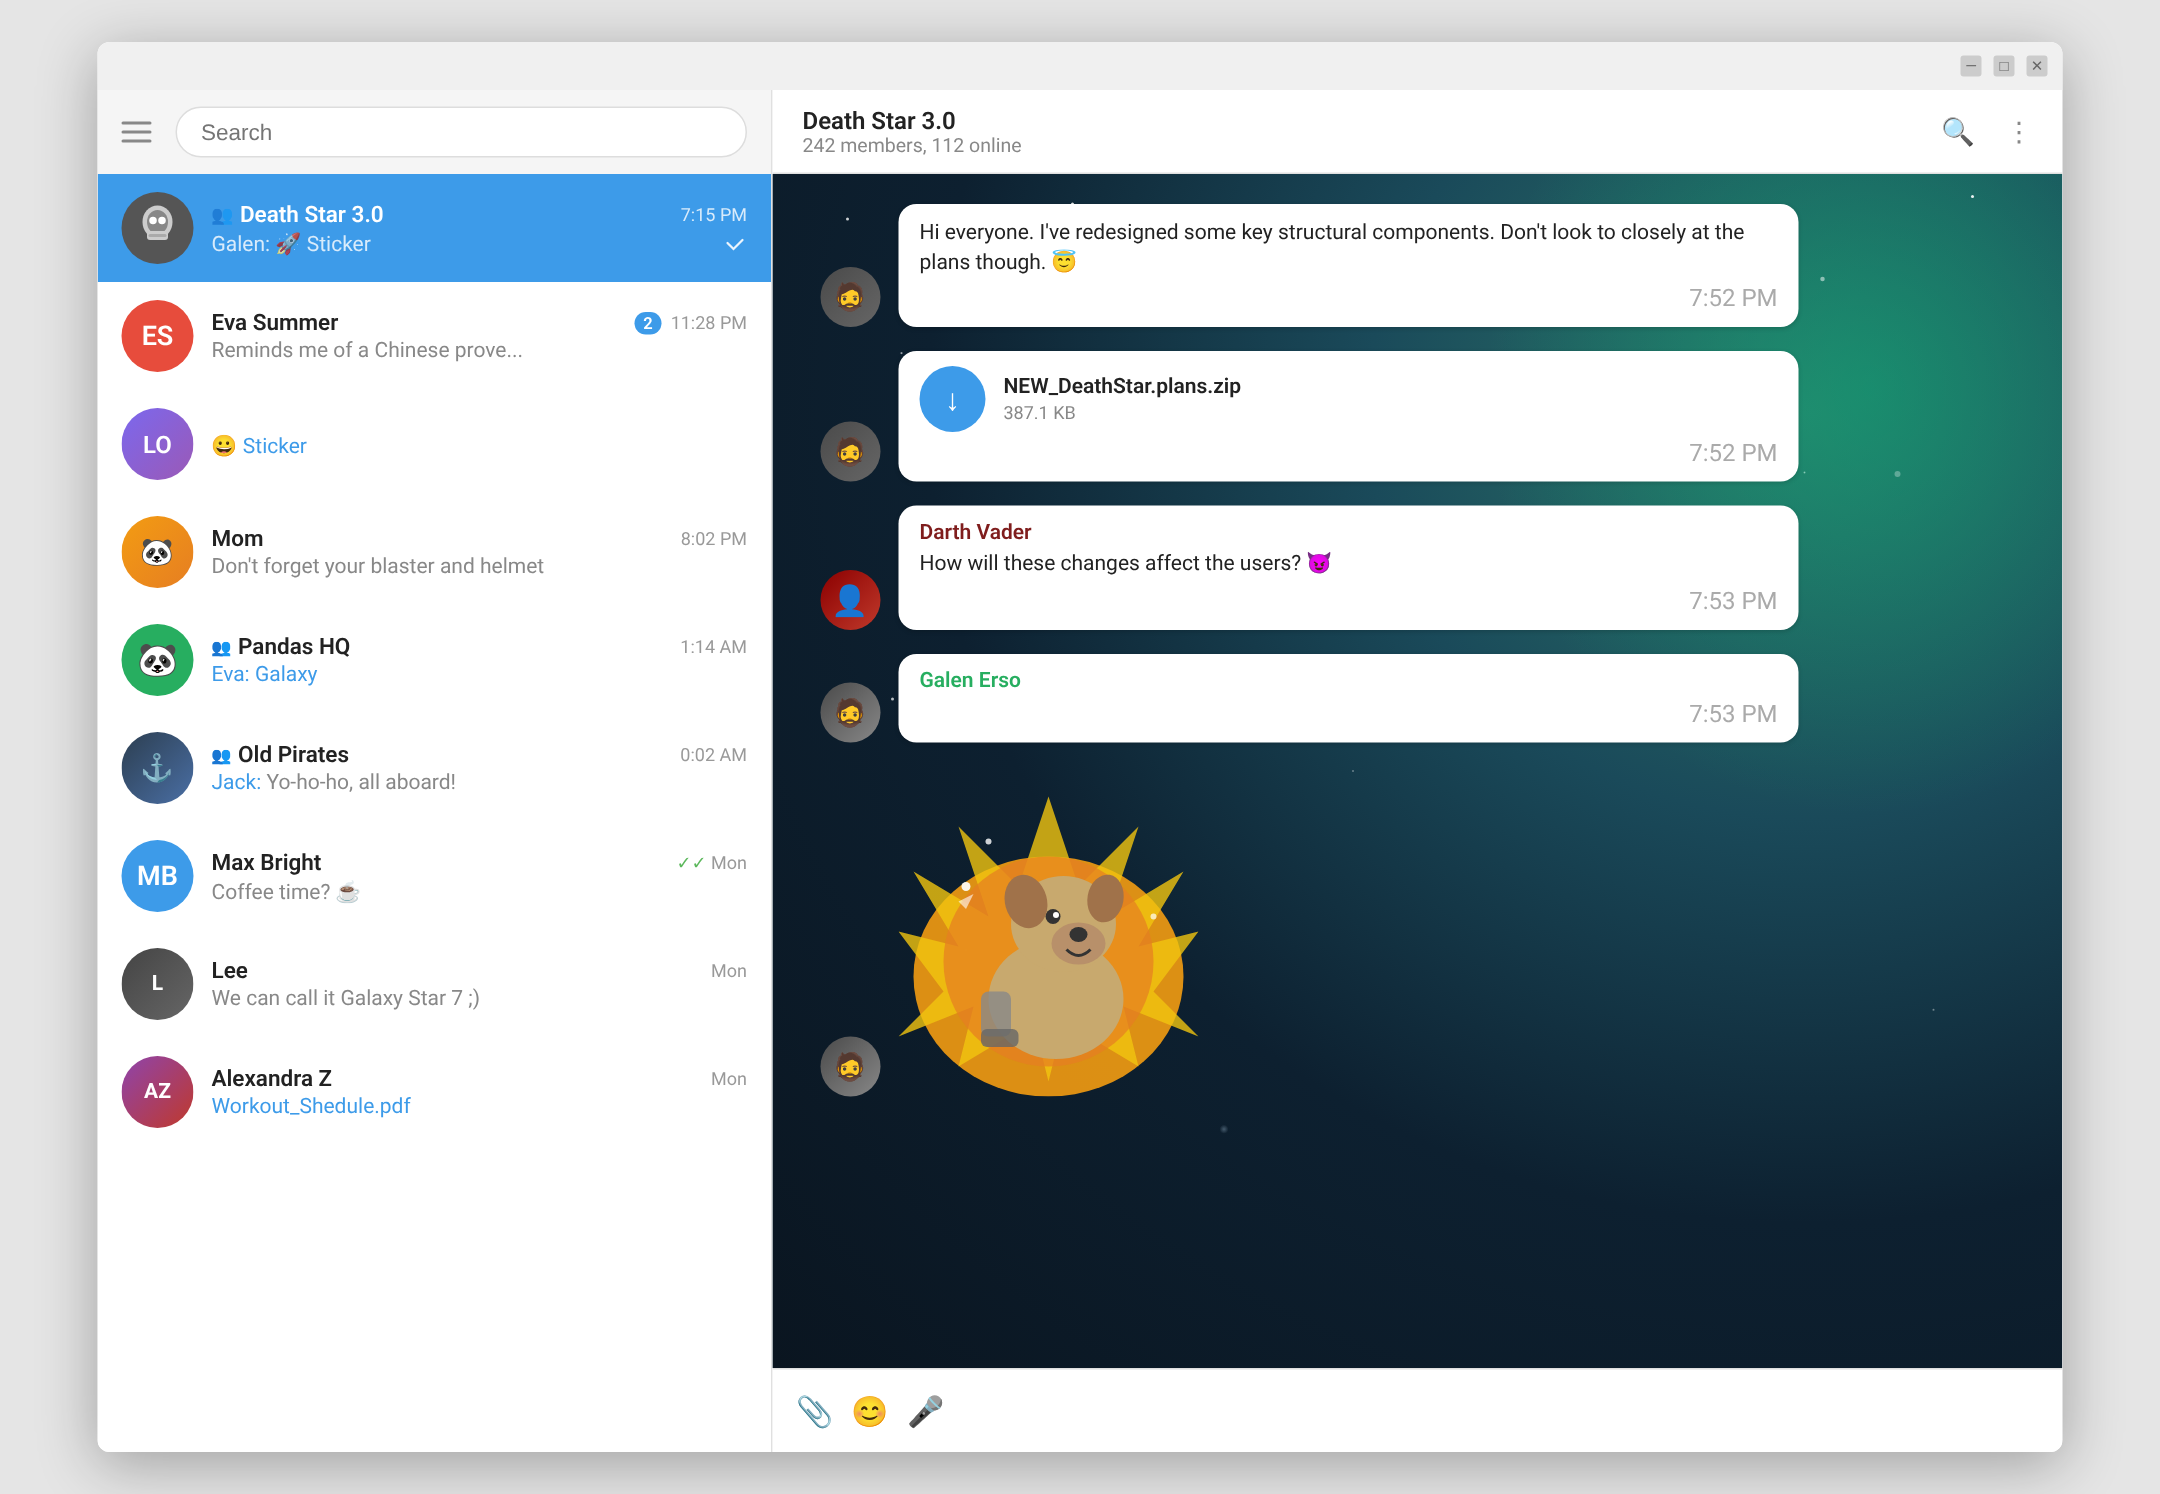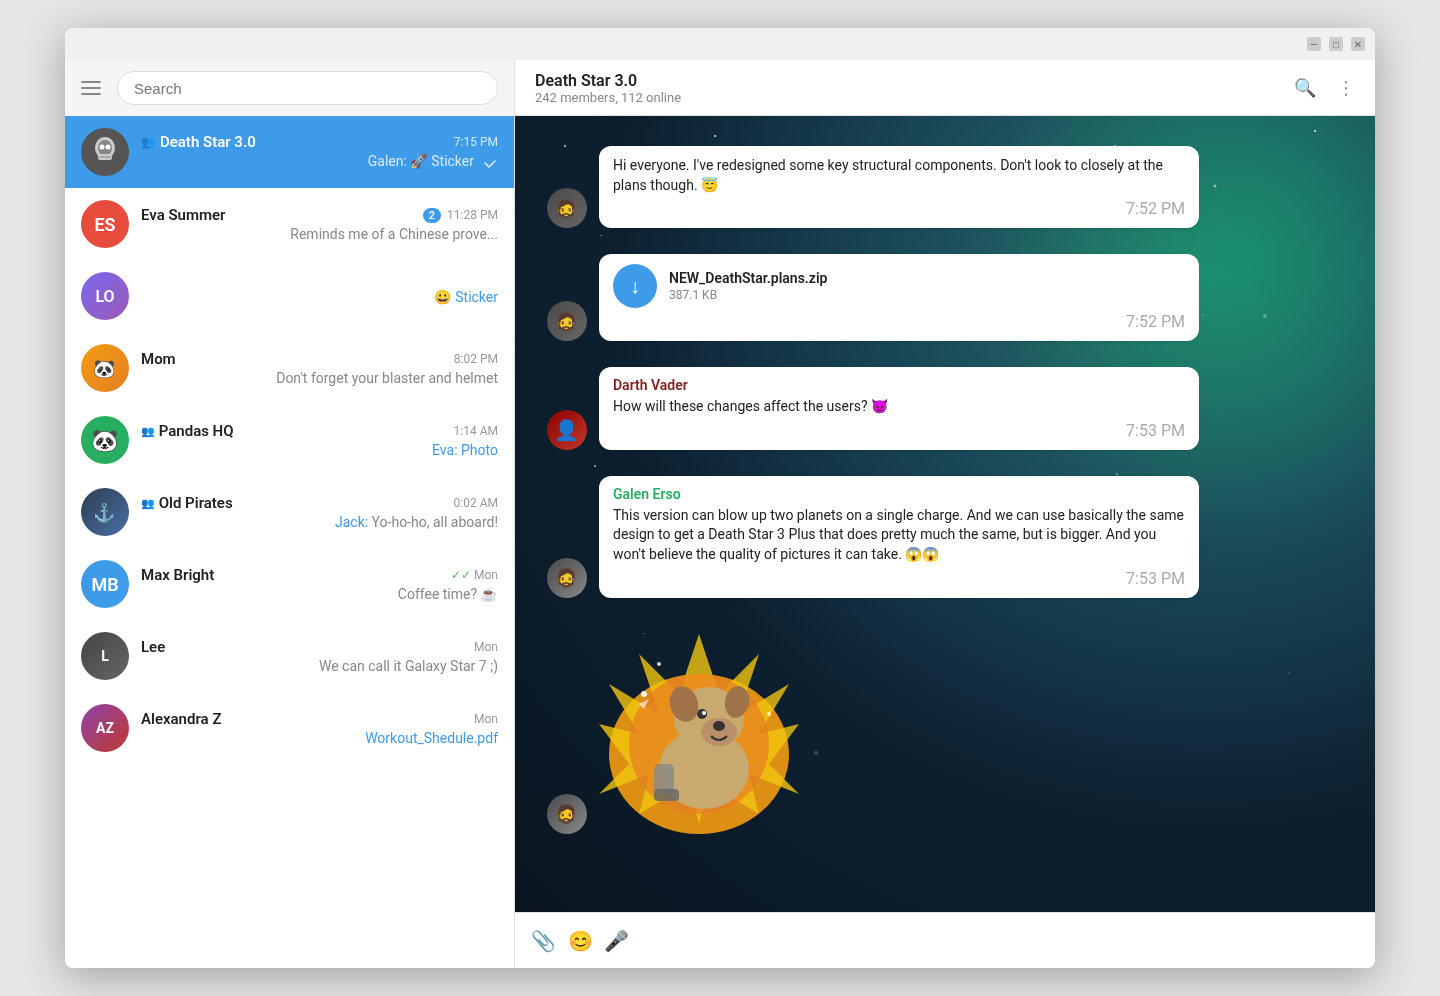--- a/index.html
+++ b/index.html
@@ -108,21 +108,21 @@
       display: flex; align-items: center; justify-content: center;
       font-size: 18px; font-weight: 600; color: #fff;
       overflow: hidden;
       position: relative;
     }
 
     .chat-body { flex: 1; min-width: 0; }
     .chat-header { display: flex; justify-content: space-between; align-items: center; }
     .chat-name { font-size: 15px; font-weight: 600; color: #222; white-space: nowrap; overflow: hidden; text-overflow: ellipsis; display: flex; align-items: center; gap: 4px; }
     .chat-time { font-size: 12px; color: #999; white-space: nowrap; flex-shrink: 0; }
-    .chat-preview { font-size: 14px; color: #888; white-space: nowrap; overflow: hidden; text-overflow: ellipsis; margin-top: 2px; text-align: right; }
+    .chat-preview { font-size: 14px; color: #888; white-space: nowrap; overflow: hidden; text-overflow: ellipsis; margin-top: 2px; }
     .chat-preview a { color: #3d9be9; text-decoration: none; }
     .badge { background: #3d9be9; color: #fff; border-radius: 12px; font-size: 11px; padding: 1px 6px; font-weight: 600; }
 
     
     .chat-panel {
       flex: 1;
       display: flex;
       flex-direction: column;
       position: relative;
       overflow: hidden;
@@ -184,21 +184,20 @@
 
     .msg-bubble {
       background: #fff;
       border-radius: 12px;
       padding: 10px 14px;
       max-width: 600px;
       align-self: flex-start;
       margin-left: 60px;
       position: relative;
       box-shadow: 0 1px 3px rgba(0,0,0,0.15);
-      margin-top: 10px;
     }
 
     .msg-text { font-size: 14px; color: #222; line-height: 1.4; }
     .msg-time { font-size: 16px; color: #aaa; text-align: right; margin-top: 4px; }
 
     .msg-sender-name { font-size: 14px; font-weight: 600; margin-bottom: 4px; }
 
     .file-bubble {
       display: flex;
       align-items: center;
@@ -354,21 +353,21 @@
           </div>
           <div class="chat-body">
             <div class="chat-header">
               <div class="chat-name">
                 <span style="font-size:11px;color:#aaa">👥</span>
                 <span>Pandas HQ</span>
               </div>
               <span class="chat-time">1:14 AM</span>
             </div>
             <div class="chat-preview">
-              <a href="#" style="color:#3d9be9;">Eva: Photo</a>
+              <a href="#" style="color:#3d9be9;">Eva: Galaxy</a>
             </div>
           </div>
         </div>
 
         <div class="chat-item">
           <div class="avatar" style="background:#2c3e50;">
             <div style="width:100%;height:100%;background:linear-gradient(135deg,#2c3e50,#4a6fa5);display:flex;align-items:center;justify-content:center;font-size:18px;">⚓</div>
           </div>
           <div class="chat-body">
             <div class="chat-header">
@@ -504,21 +503,20 @@
               <div class="msg-time">7:53 PM</div>
             </div>
           </div>
 
           <div style="position:relative;margin-bottom:8px;">
             <div style="position:absolute;left:8px;bottom:0;width:40px;height:40px;border-radius:50%;background:linear-gradient(135deg,#4a4a4a,#888);overflow:hidden;">
               <div style="width:100%;height:100%;display:flex;align-items:center;justify-content:center;font-size:18px;">🧔</div>
             </div>
             <div class="msg-bubble">
               <div class="msg-sender-name galen-name">Galen Erso</div>
-              <div class="msg-text">This version can blow up two planets on a single charge. And we can use basically the same design to get a Death Star 3 Plus that does pretty much the same, but is bigger. And you won't believe the quality of pictures it can take. 😱😱</div>
               <div class="msg-time">7:53 PM</div>
             </div>
           </div>
 
           <div style="position:relative;margin-bottom:8px;padding-left:60px;">
             <div style="position:absolute;left:8px;bottom:0;width:40px;height:40px;border-radius:50%;background:linear-gradient(135deg,#4a4a4a,#888);overflow:hidden;">
               <div style="width:100%;height:100%;display:flex;align-items:center;justify-content:center;font-size:18px;">🧔</div>
             </div>
 
             <div style="width:200px;height:220px;position:relative;">

